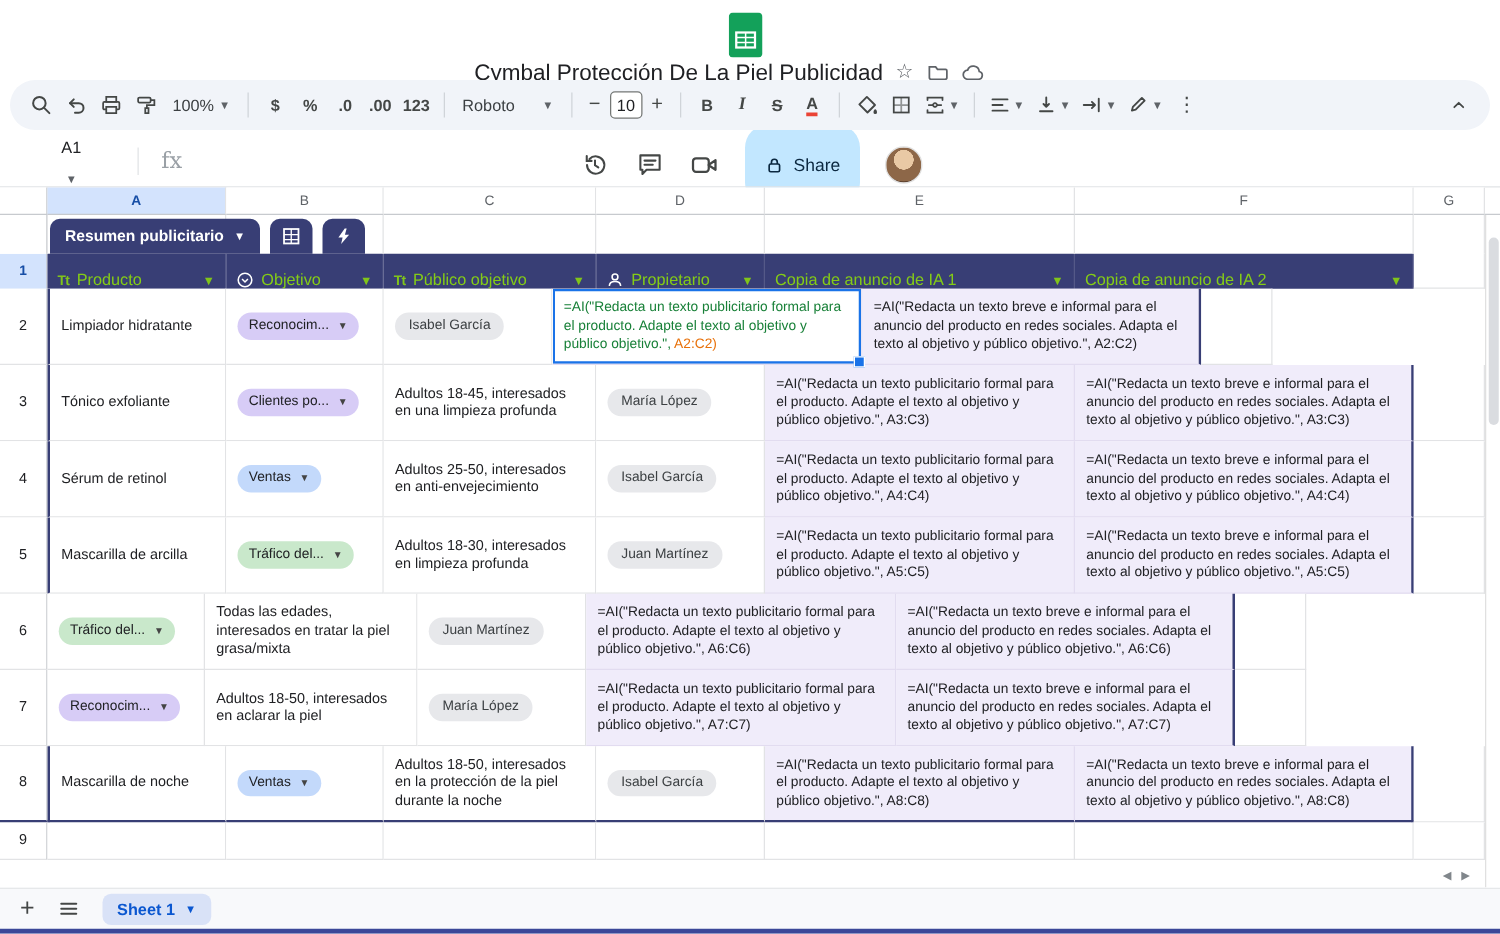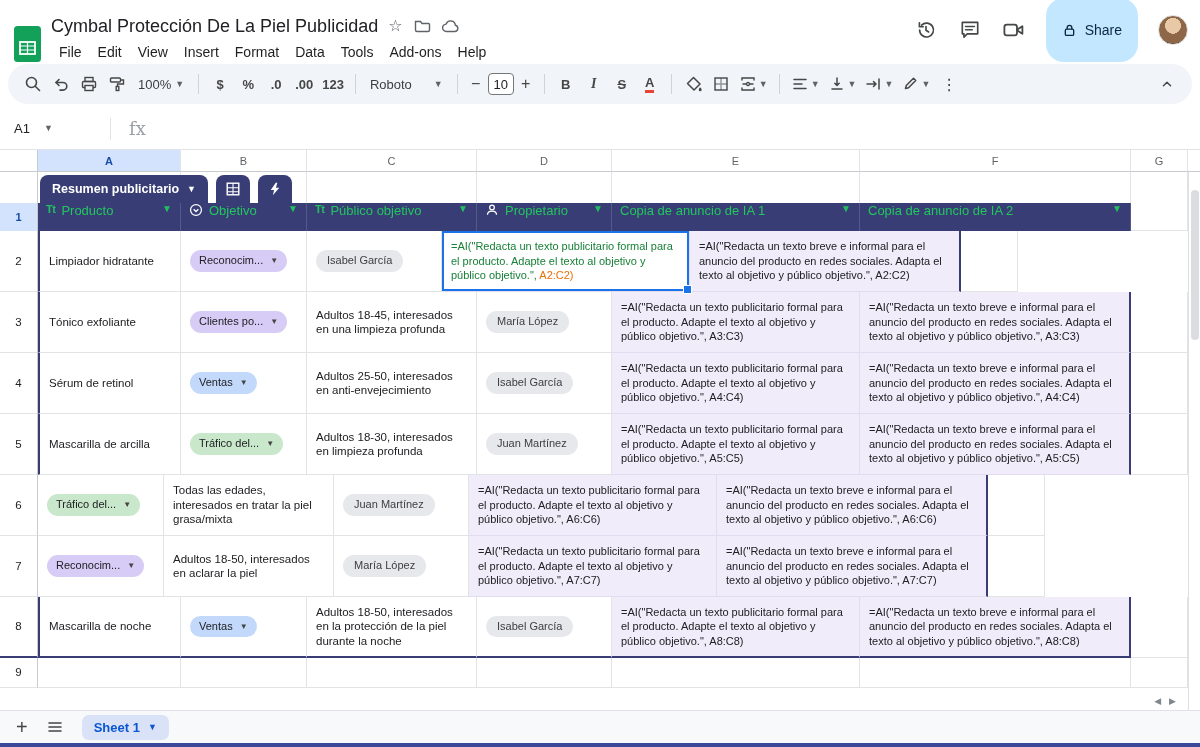--- a/index.html
+++ b/index.html
@@ -11,21 +11,21 @@
     --lav-line:#e2dcf0;
     --ink:#202124;
     --muted:#5f6368;
     --icon:#444746;
   }
   *{box-sizing:border-box;margin:0;padding:0;}
   body{background:#fff;font-family:"Liberation Sans","DejaVu Sans",sans-serif;}
   .app{width:1200px;height:747px;position:relative;overflow:hidden;background:#fff;display:flex;flex-direction:column;}
 
   
-  .topbar{height:62px;display:flex;align-items:flex-end;padding:8px 12px 0 14px;flex-shrink:0;}
+  .topbar{height:62px;display:flex;align-items:center;padding:8px 12px 0 14px;flex-shrink:0;flex-direction:column;}
   .logo{margin-right:10px;margin-top:2px;}
   .title-menu{flex:1;min-width:0;}
   .doc-title-row{display:flex;align-items:center;gap:10px;height:24px;}
   .doc-title{font-size:18px;color:var(--ink);white-space:nowrap;}
   .title-icons{display:flex;align-items:center;gap:10px;color:var(--muted);}
   .star-glyph{font-size:16px;color:var(--muted);line-height:1;}
   .menubar{display:flex;margin-top:4px;}
   .menu-item{font-size:14px;color:#1f1f1f;padding:2px 8px;border-radius:4px;cursor:default;}
   .top-right{display:flex;align-items:center;gap:20px;padding-top:6px;}
   .tr-icon{width:24px;height:24px;display:flex;align-items:center;justify-content:center;}
@@ -42,21 +42,21 @@
   .chev{font-size:9px;color:var(--muted);line-height:1;}
   .size-box{width:26px;height:22px;border:1px solid #747775;border-radius:4px;background:#fff;display:flex;align-items:center;justify-content:center;font-size:13px;color:var(--ink);}
   .pm{font-size:16px;color:var(--icon);width:20px;text-align:center;}
   .txtcol{border-bottom:3px solid #ea4335;line-height:1;padding-bottom:1px;font-weight:700;font-size:13px;color:var(--icon);}
   .strike-glyph{text-decoration:line-through;font-weight:700;font-size:13px;color:var(--icon);}
   .more-dots{font-size:16px;color:var(--icon);margin-left:6px;}
   .collapse{margin-left:auto;}
 
   
   .formula-bar{height:42px;display:flex;align-items:center;border-bottom:1px solid #e1e3e6;padding:0 4px 0 14px;flex-shrink:0;}
-  .name-box{display:flex;align-items:center;gap:14px;width:86px;font-size:13px;color:var(--ink);}
+  .name-box{display:flex;align-items:center;gap:14px;width:86px;font-size:13px;color:var(--ink);flex-direction:column;}
   .fx{font-family:"DejaVu Serif",serif;color:#9aa0a6;font-size:18px;margin-left:18px;}
   .fb-sep{width:1px;height:22px;background:#e1e3e6;margin-left:10px;}
 
   
   .col-strip{height:22px;display:flex;flex-shrink:0;font-size:11px;color:var(--muted);}
   .corner{width:38px;border-right:1px solid var(--gut-line);border-bottom:1px solid var(--gut-line);background:#fff;flex-shrink:0;}
   .col-cell{display:flex;align-items:center;justify-content:center;border-right:1px solid var(--grid-line);border-bottom:1px solid var(--gut-line);flex-shrink:0;background:#fff;}
   .col-sel{background:#d3e3fd;color:#174ea6;font-weight:700;}
   .strip-stub{width:12px;border-bottom:1px solid var(--gut-line);}
 
@@ -69,21 +69,21 @@
   .gut{display:flex;align-items:center;justify-content:center;font-size:11px;color:var(--muted);background:#fff;border-right:1px solid var(--gut-line);}
   .gut-sel{background:#d3e3fd;color:#174ea6;font-weight:700;}
 
   .pre-band{height:31px;position:relative;}
   .pre-band .cell{border-bottom:none;height:31px;}
   .tab-group{position:absolute;left:40px;bottom:0;display:flex;gap:8px;align-items:flex-end;z-index:4;}
   .table-tab{height:28px;background:var(--navy);color:#fff;border-radius:8px 8px 0 0;display:flex;align-items:center;gap:8px;padding:0 12px;font-size:12.5px;font-weight:700;}
   .tab-sq{height:28px;width:34px;background:var(--navy);border-radius:8px 8px 0 0;display:flex;align-items:center;justify-content:center;}
 
   .t-header-row{display:flex;width:1188px;height:28px;}
-  .th{background:var(--navy);color:#22c55e;display:flex;align-items:flex-start;gap:6px;padding:0 8px;font-size:13px;font-weight:500;border-right:1px solid rgba(255,255,255,.14);flex-shrink:0;}
+  .th{background:var(--navy);color:#84cc16;display:flex;align-items:flex-end;gap:6px;padding:0 8px;font-size:13px;font-weight:500;border-right:1px solid rgba(255,255,255,.14);flex-shrink:0;}
   .th-ic{font-size:11px;font-weight:700;opacity:.95;letter-spacing:-.5px;}
   .th-chev{margin-left:auto;font-size:10px;opacity:.95;}
   .t-header-row .gut{height:28px;}
   .t-header-row .col-g-cell{border-right:1px solid var(--grid-line);border-bottom:1px solid var(--grid-line);flex-shrink:0;}
 
   .t-row{display:flex;width:1188px;height:61px;}
   .t-row .cell{display:flex;align-items:center;padding:4px 9px;background:#fff;font-size:11.5px;color:var(--ink);line-height:1.25;}
   .t-row .col-a{border-left:2px solid var(--navy);}
   .t-row .col-f{border-right:2px solid var(--navy);}
   .row-last .cell{border-bottom:2px solid var(--navy);}

